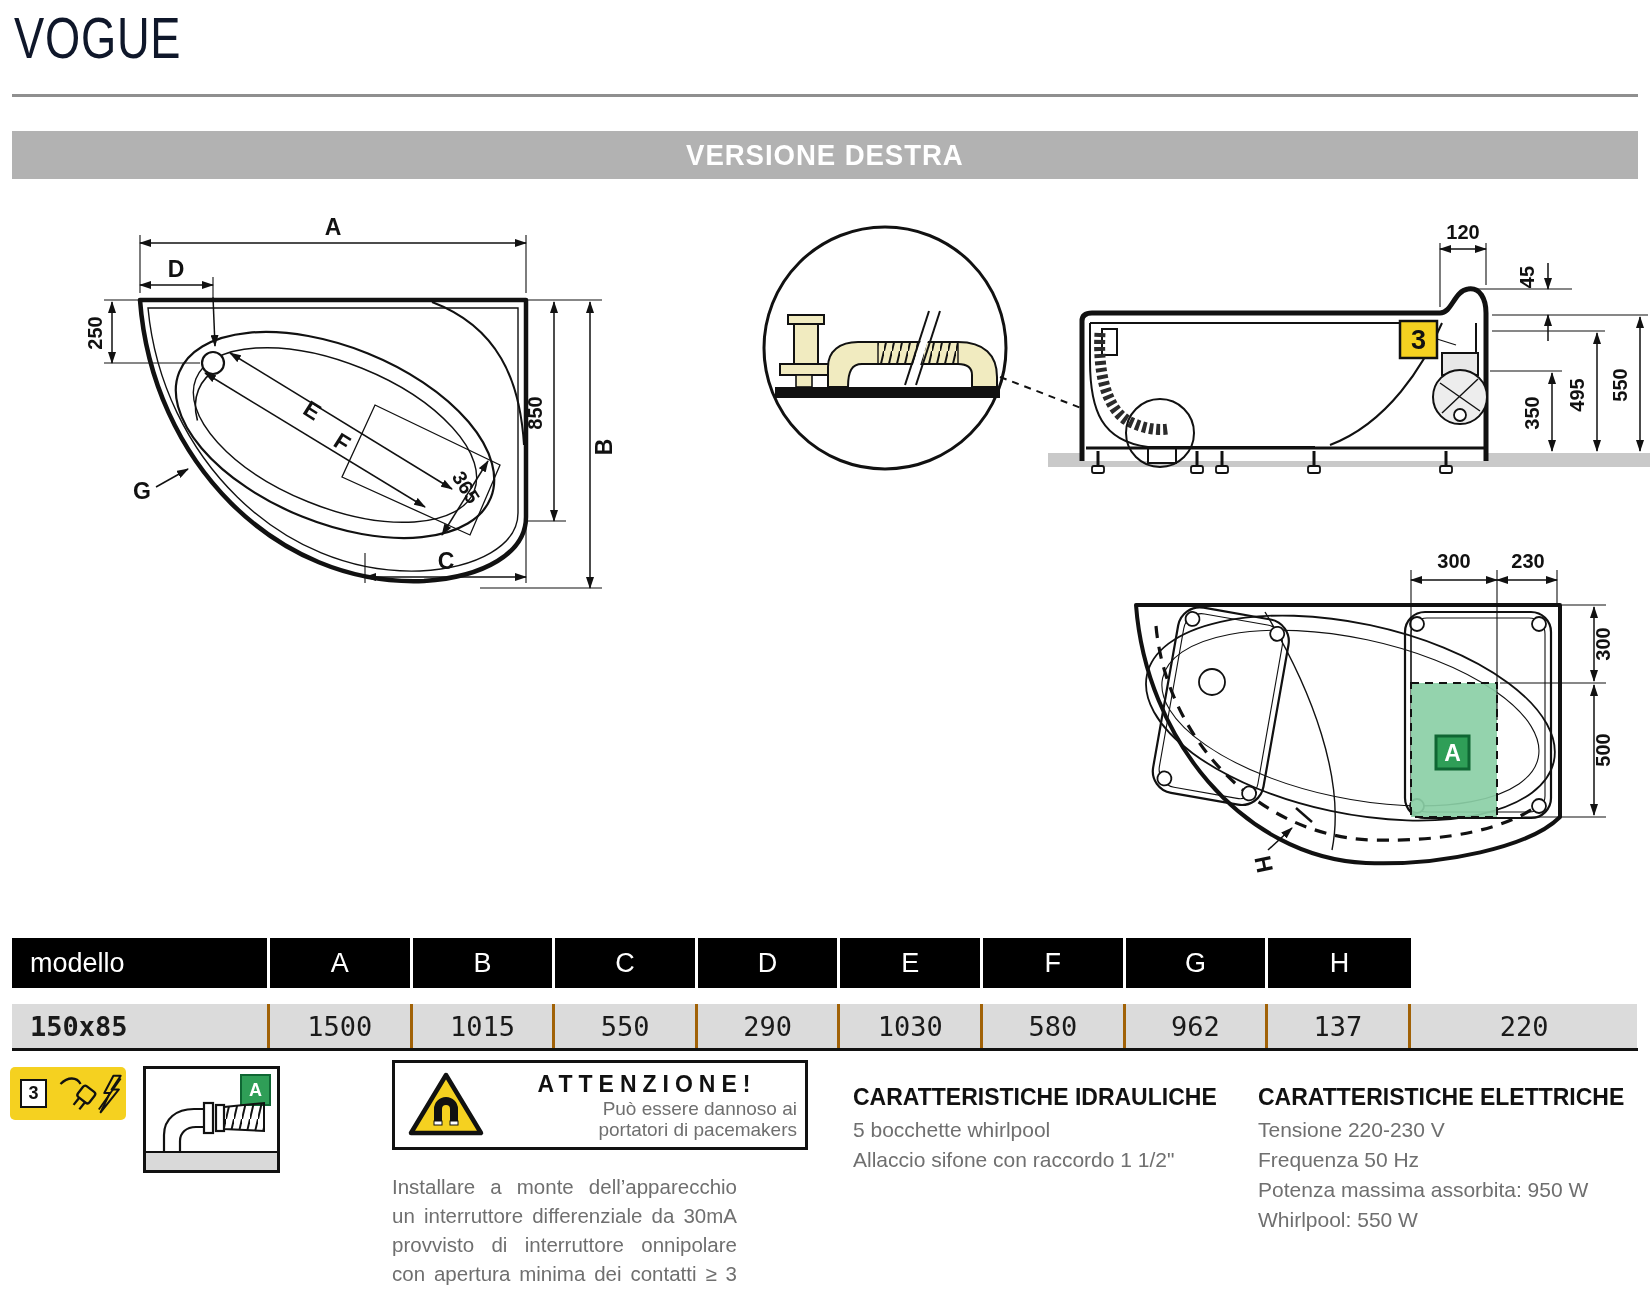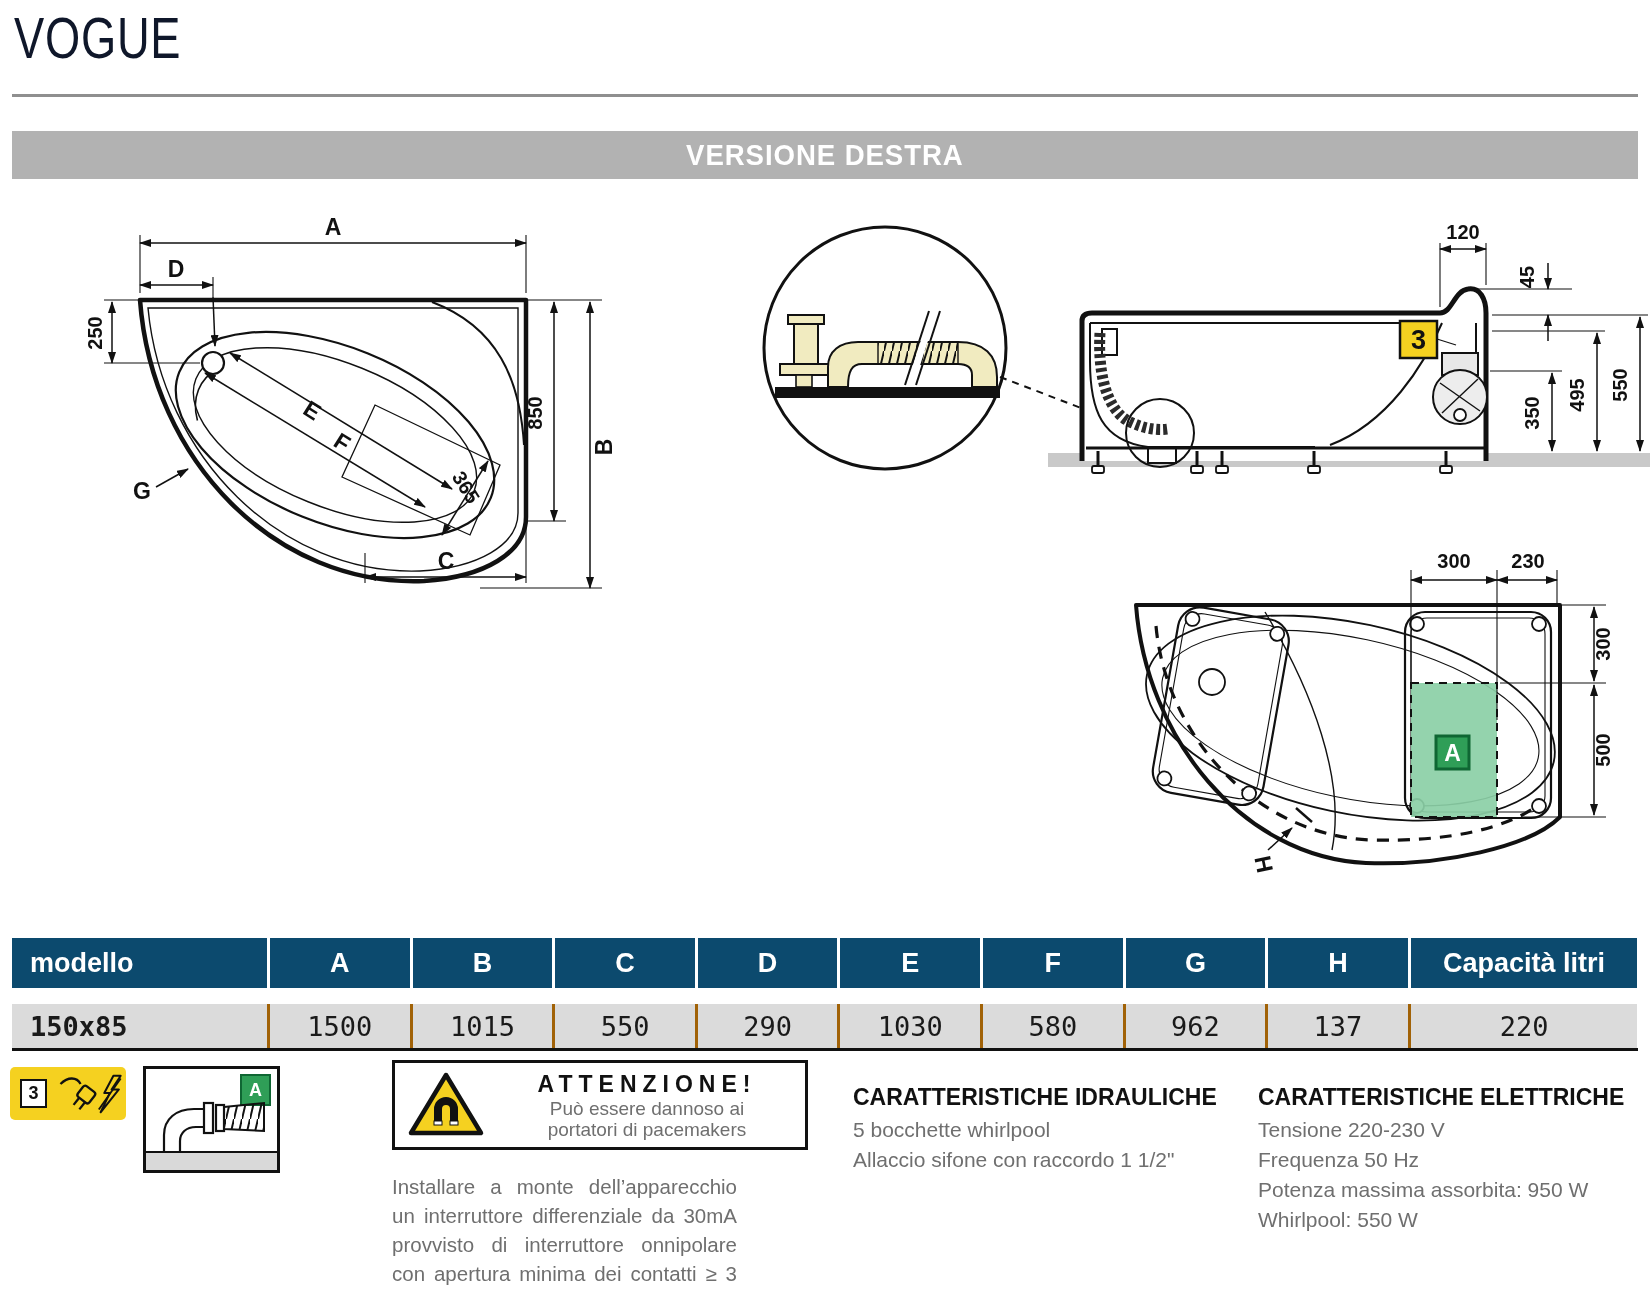--- a/index.html
+++ b/index.html
@@ -17,21 +17,21 @@
   .banner span{color:#fff;font-size:30px;font-weight:700;letter-spacing:1px;transform:scaleX(.92);}
   
   .dim{stroke:#111;stroke-width:1.5;fill:none;}
   .ext{stroke:#111;stroke-width:1.1;fill:none;}
   .dash{stroke:#111;stroke-width:2;fill:none;stroke-dasharray:7 6;}
   text.dnum{font:600 20px "Liberation Sans",sans-serif;fill:#111;text-anchor:middle;}
   text.dlet{font:700 23px "Liberation Sans",sans-serif;fill:#111;text-anchor:middle;}
   
   .ttable{position:absolute;left:12px;top:938px;width:1626px;}
   .trow{display:flex;}
-  .th{background:#0c4a6e;color:#fff;font-size:27px;font-weight:700;height:50px;
+  .th{background:#000000;color:#fff;font-size:27px;font-weight:400;height:50px;
       display:flex;align-items:center;justify-content:center;border-right:3px solid #fff;box-sizing:border-box;}
   .th:last-child,.td:last-child{border-right:none;}
   .tgap{height:16px;}
   .td{background:#dbdbdb;height:44px;display:flex;align-items:center;justify-content:center;
       border-right:3px solid #a16207;box-sizing:border-box;
       font-family:"DejaVu Sans Mono",monospace;font-size:27px;color:#1a1a1a;}
   .c-model{width:15.87%;justify-content:flex-start;padding-left:18px;}
   .c-dim{width:8.77%;}
   .c-cap{width:13.93%;}
   .td.c-model{font-weight:700;}
@@ -43,21 +43,21 @@
           justify-content:center;font-weight:700;font-size:18px;}
   .siphonbox{position:absolute;left:143px;top:1066px;width:137px;height:107px;border:3px solid #111;
           background:#fff;box-sizing:border-box;}
   .siphonbox .floor{position:absolute;left:0;bottom:0;width:100%;height:17px;background:#d9d9d9;border-top:2px solid #111;}
   .badgeA{position:absolute;right:6px;top:5px;width:27px;height:28px;background:#2f9e57;border:2px solid #0f6633;
           display:flex;align-items:center;justify-content:center;color:#fff;font-weight:700;font-size:18px;}
   .attnbox{position:absolute;left:392px;top:1060px;width:416px;height:90px;border:3px solid #111;
            box-sizing:border-box;display:flex;align-items:center;padding:4px 8px 4px 10px;gap:10px;background:#fff;}
   .attn-text{flex:1;text-align:center;}
   .attn-title{font-size:23px;font-weight:700;letter-spacing:6px;color:#111;white-space:nowrap;}
-  .attn-line{font-size:19px;color:#6f6f6f;line-height:21px;}
+  .attn-line{font-size:19px;color:#6f6f6f;line-height:21px;text-align:right;}
   .install{position:absolute;left:392px;top:1172px;width:345px;font-size:20.5px;color:#6f6f6f;
            line-height:29px;text-align:justify;}
   .feat{position:absolute;width:400px;margin-top:32px;}
   .feat h3{margin:0 0 4px 0;font-size:23px;font-weight:700;color:#111;white-space:nowrap;}
   .feat div{font-size:21px;color:#6f6f6f;line-height:30px;}
   .hydr{left:853px;top:1052px;}
   .elec{left:1258px;top:1052px;}
 </style>
 </head>
 <body>
@@ -271,21 +271,20 @@
     <div class="trow">
       <div class="th c-model">modello</div>
       <div class="th c-dim">A</div>
       <div class="th c-dim">B</div>
       <div class="th c-dim">C</div>
       <div class="th c-dim">D</div>
       <div class="th c-dim">E</div>
       <div class="th c-dim">F</div>
       <div class="th c-dim">G</div>
       <div class="th c-dim">H</div>
-      <div class="th c-cap">Capacità litri</div>
     </div>
     <div class="tgap"></div>
     <div class="trow">
       <div class="td c-model">150x85</div>
       <div class="td c-dim">1500</div>
       <div class="td c-dim">1015</div>
       <div class="td c-dim">550</div>
       <div class="td c-dim">290</div>
       <div class="td c-dim">1030</div>
       <div class="td c-dim">580</div>

